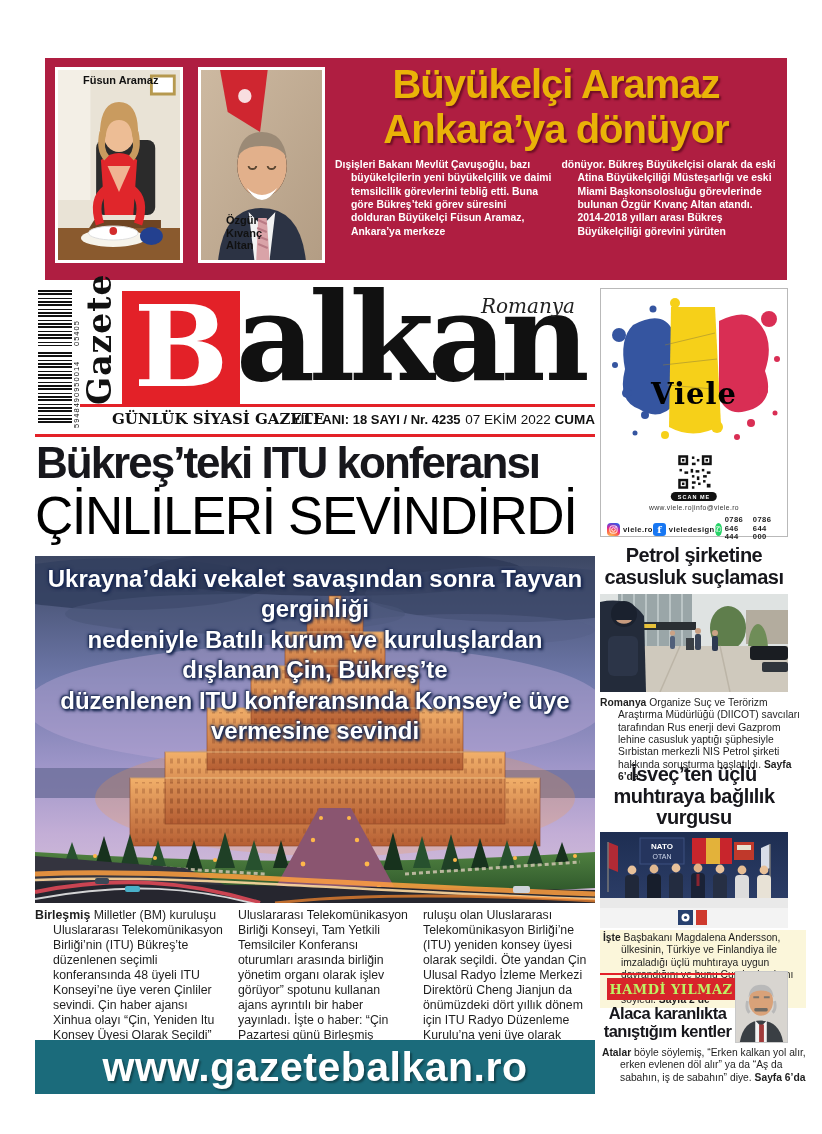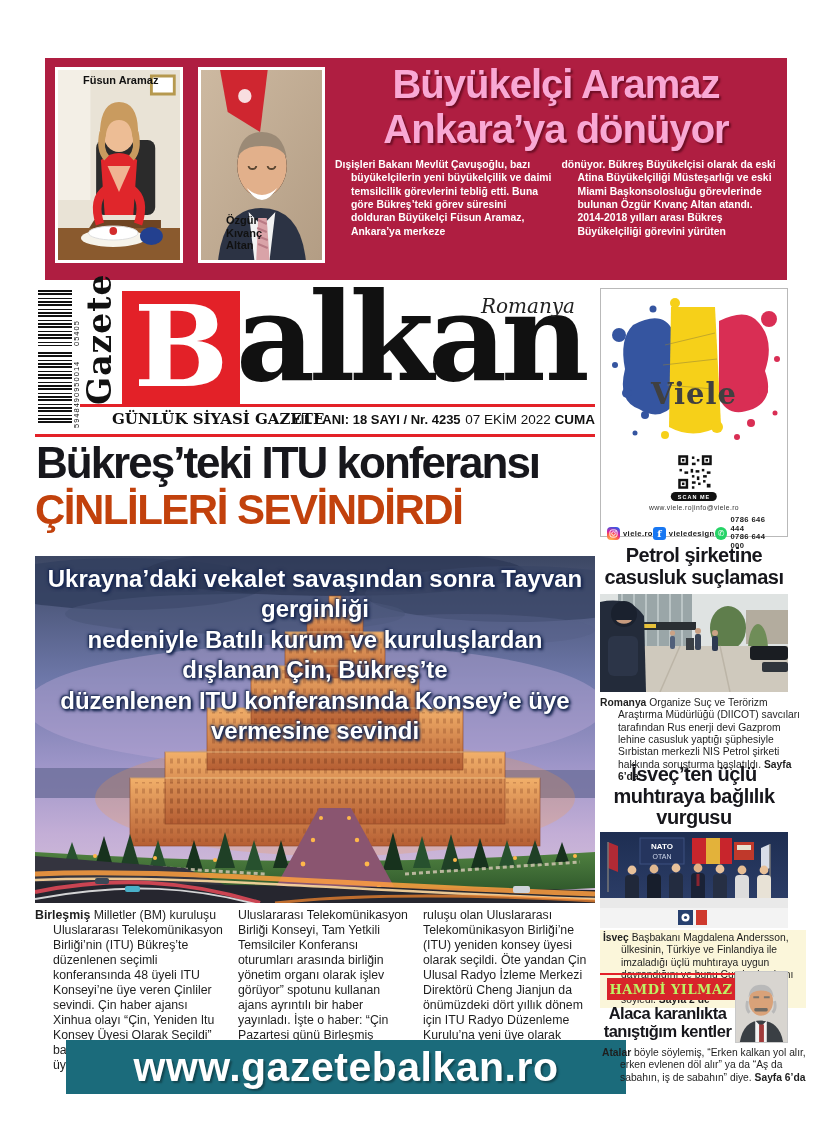--- a/index.html
+++ b/index.html
@@ -5,21 +5,21 @@
   html,body{margin:0;padding:0;background:#fff;}
   .page{position:relative;width:822px;height:1134px;background:#fff;overflow:hidden;
         font-family:"Liberation Sans",sans-serif;color:#1a1a1f;}
   .abs{position:absolute;}
 
   
   .top-banner{left:45px;top:58px;width:742px;height:222px;background:#AF1E41;}
   .tb-photo{position:absolute;top:9px;height:196px;background:#fff;border:3px solid #fff;box-sizing:border-box;}
   .tb-photo svg{display:block;width:100%;height:100%;}
   .tb-cap{position:absolute;font-weight:bold;font-size:11px;color:#111;line-height:1.15;padding-left:19px;}
-  .tb-headline{position:absolute;left:288px;top:4px;width:446px;text-align:center;color:#f9a8d4;
+  .tb-headline{position:absolute;left:288px;top:4px;width:446px;text-align:center;color:#eab308;
                font-weight:900;font-size:40px;line-height:1.13;letter-spacing:-1px;
                text-shadow:2px 2px 2px rgba(60,0,15,.55);}
   .tb-cols{position:absolute;left:290px;top:100px;width:444px;display:flex;gap:9px;}
   .tb-col{flex:1;color:#fff;font-weight:bold;font-size:10.4px;line-height:1.28;
           padding-left:16px;text-indent:-16px;}
 
   
   .barcode{background:repeating-linear-gradient(180deg,#111 0 2px,#fff 2px 3px,#111 3px 5px,#fff 5px 8px,#111 8px 9px,#fff 9px 11px);}
   .bc-num{font-size:7.5px;letter-spacing:1px;color:#111;writing-mode:vertical-rl;transform:rotate(180deg);}
   .gazete-vert{writing-mode:vertical-rl;transform:rotate(180deg);
@@ -33,58 +33,58 @@
            font-style:italic;font-size:20px;color:#222;}
   .rule{background:#E32128;height:3px;}
   .mh-tagline{left:112px;top:410px;font-family:"DejaVu Serif",serif;font-weight:bold;font-size:15px;color:#111;}
   .mh-issue{left:292px;top:412px;font-weight:bold;font-size:13px;color:#111;}
   .mh-date{left:430px;top:412px;width:165px;text-align:right;font-size:13.5px;color:#111;}
   .mh-date b{font-weight:900;}
 
   
   .kicker{left:36px;top:441px;width:560px;font-size:44px;font-weight:900;letter-spacing:-2px;
           color:#17171c;line-height:1;}
-  .headline-orange{left:35px;top:489px;width:562px;font-size:42px;font-weight:700;letter-spacing:-1.5px;
-          color:#c2410c;line-height:1;}
+  .headline-orange{left:35px;top:489px;width:562px;font-size:53px;font-weight:400;letter-spacing:-1.5px;
+          color:#000000;line-height:1;}
   .main-photo{left:35px;top:556px;width:560px;height:347px;overflow:hidden;}
   .main-photo svg{display:block;width:100%;height:100%;}
   .subhead{position:absolute;left:45px;top:564px;width:540px;text-align:center;color:#fff;
            font-weight:bold;font-size:24px;line-height:1.27;
            text-shadow:0 0 4px #1d2c55,1px 1px 2px #1d2c55,-1px -1px 2px #1d2c55,2px 2px 3px #1d2c55;}
   .body-cols{left:35px;top:908px;width:560px;display:flex;gap:13px;}
   .body-col{flex:1;font-size:12.3px;line-height:1.22;color:#1e1e1e;}
   .hang{padding-left:18px;text-indent:-18px;}
   .footer-banner{left:35px;top:1040px;width:560px;height:54px;background:#1B6B7B;
-                 display:flex;align-items:center;justify-content:center;margin-left:31px;}
+                 display:flex;align-items:center;justify-content:center;}
   .footer-banner span{color:#fff;font-weight:900;font-size:41px;letter-spacing:.5px;
                       text-shadow:2px 2px 2px rgba(0,0,0,.35);}
 
   
   .sb-headline{font-weight:900;color:#17171c;text-align:center;font-size:20px;line-height:1.08;letter-spacing:-.5px;}
   .sb-photo{position:absolute;background:#ddd;}
   .sb-photo svg{display:block;width:100%;height:100%;}
   .sb-text{font-size:10.3px;line-height:1.2;color:#1e1e1e;}
   .ad-box{left:600px;top:288px;width:188px;height:249px;border:1px solid #b9b9b9;background:#fff;box-sizing:border-box;}
   .viele-logo{position:absolute;left:0;top:88px;width:100%;text-align:center;
-              font-family:"DejaVu Serif",serif;font-weight:bold;font-size:29px;color:#404040;letter-spacing:1px;}
+              font-family:"DejaVu Serif",serif;font-weight:bold;font-size:29px;color:#000000;letter-spacing:1px;}
   .scan-pill{position:absolute;left:50%;transform:translateX(-50%);top:203px;background:#111;color:#fff;
              border-radius:5px;font-size:5.5px;font-weight:bold;padding:1.5px 7px;letter-spacing:1px;}
   .ad-contact{position:absolute;left:0;top:215px;width:100%;text-align:center;font-size:6.8px;color:#333;letter-spacing:.4px;}
   .ad-social{position:absolute;left:6px;right:6px;top:227px;display:flex;justify-content:space-between;align-items:center;}
   .soc{display:flex;align-items:center;gap:3px;}
   .soc-label{font-size:7.6px;font-weight:bold;color:#1a1a1a;letter-spacing:.4px;}
   .ig-icon{width:13px;height:13px;border-radius:4px;
            background:radial-gradient(circle at 30% 110%,#fdcb52 0%,#fd5949 45%,#d6249f 60%,#285AEB 90%);
            display:flex;align-items:center;justify-content:center;}
   .fb-icon{width:13px;height:13px;border-radius:3px;background:#1877f2;color:#fff;
            font-family:"DejaVu Serif",serif;font-weight:bold;font-size:10px;
            display:flex;align-items:flex-end;justify-content:center;line-height:1.05;}
   .wa-icon{width:13px;height:13px;border-radius:50%;background:#25D366;color:#fff;font-size:8px;
            display:flex;align-items:center;justify-content:center;}
-  .phones{display:flex;flex-direction:column;line-height:1.15;}
+  .phones{display:flex;flex-direction:row;line-height:1.15;}
   .cream{background:#FBF6DA;}
   .col-banner{left:607px;top:978px;width:128px;height:22px;background:#D8242B;display:flex;align-items:center;justify-content:center;}
   .col-banner span{color:#bef264;font-family:"DejaVu Serif",serif;font-weight:bold;font-size:13px;letter-spacing:.5px;}
   .col-headline{left:602px;top:1004px;width:131px;font-size:16.5px;font-weight:900;line-height:1.12;
                 text-align:center;color:#17171c;letter-spacing:-.5px;}
 </style>
 </head>
 <body>
 
 <div class="page">
@@ -478,21 +478,21 @@
           </g>
       </g>
       <rect x="0" y="66" width="188" height="10" fill="#e9e9e9"></rect>
       <rect x="0" y="76" width="188" height="20" fill="#f3f3f3"></rect>
       <rect x="78" y="78" width="15" height="15" fill="#27406e"></rect>
         <circle cx="85.5" cy="85.5" r="4" fill="#fff"></circle>
         <circle cx="85.5" cy="85.5" r="1.6" fill="#27406e"></circle>
       <rect x="96" y="78" width="11" height="15" fill="#cf3a2e"></rect>
     </svg>
   </div>
-  <p class="abs sb-text hang cream" style="left:600px;top:930px;width:182px;margin:0;padding:2px 3px 2px 21px;"><b>İsveç</b><span> Başbakanı Magdalena Andersson, ülkesinin, Türkiye ve Finlandiya ile imzaladığı üçlü muhtıraya uygun davrandığını ve bunu Cumhurbaşkanı Recep Tayyip Erdoğan’a ileteceğini söyledi. </span><b>Sayfa 2’de</b></p>
+  <p class="abs sb-text hang cream" style="left:600px;top:930px;width:182px;margin:0;padding:2px 3px 2px 21px;"><b>İşte</b><span> Başbakanı Magdalena Andersson, ülkesinin, Türkiye ve Finlandiya ile imzaladığı üçlü muhtıraya uygun davrandığını ve bunu Cumhurbaşkanı Recep Tayyip Erdoğan’a ileteceğini söyledi. </span><b>Sayfa 2’de</b></p>
 
   <div class="abs rule" style="left:600px;top:973px;width:188px;height:2px;"></div>
   <div class="abs col-banner">
     <span>HAMDİ YILMAZ</span>
   </div>
   <div class="sb-photo" style="left:735px;top:971px;width:53px;height:72px;border:1px solid #c9c9c9;box-sizing:border-box;">
     <svg viewBox="0 0 53 72" preserveAspectRatio="none">
       <rect width="53" height="72" fill="#d8d5d0"></rect>
       <path d="M4 72 q4 -22 22 -22 q19 0 23 22 z" fill="#3a3f44"></path>
       <path d="M20 50 l6 6 6 -6 v22 h-12 z" fill="#f2f2f2"></path>

